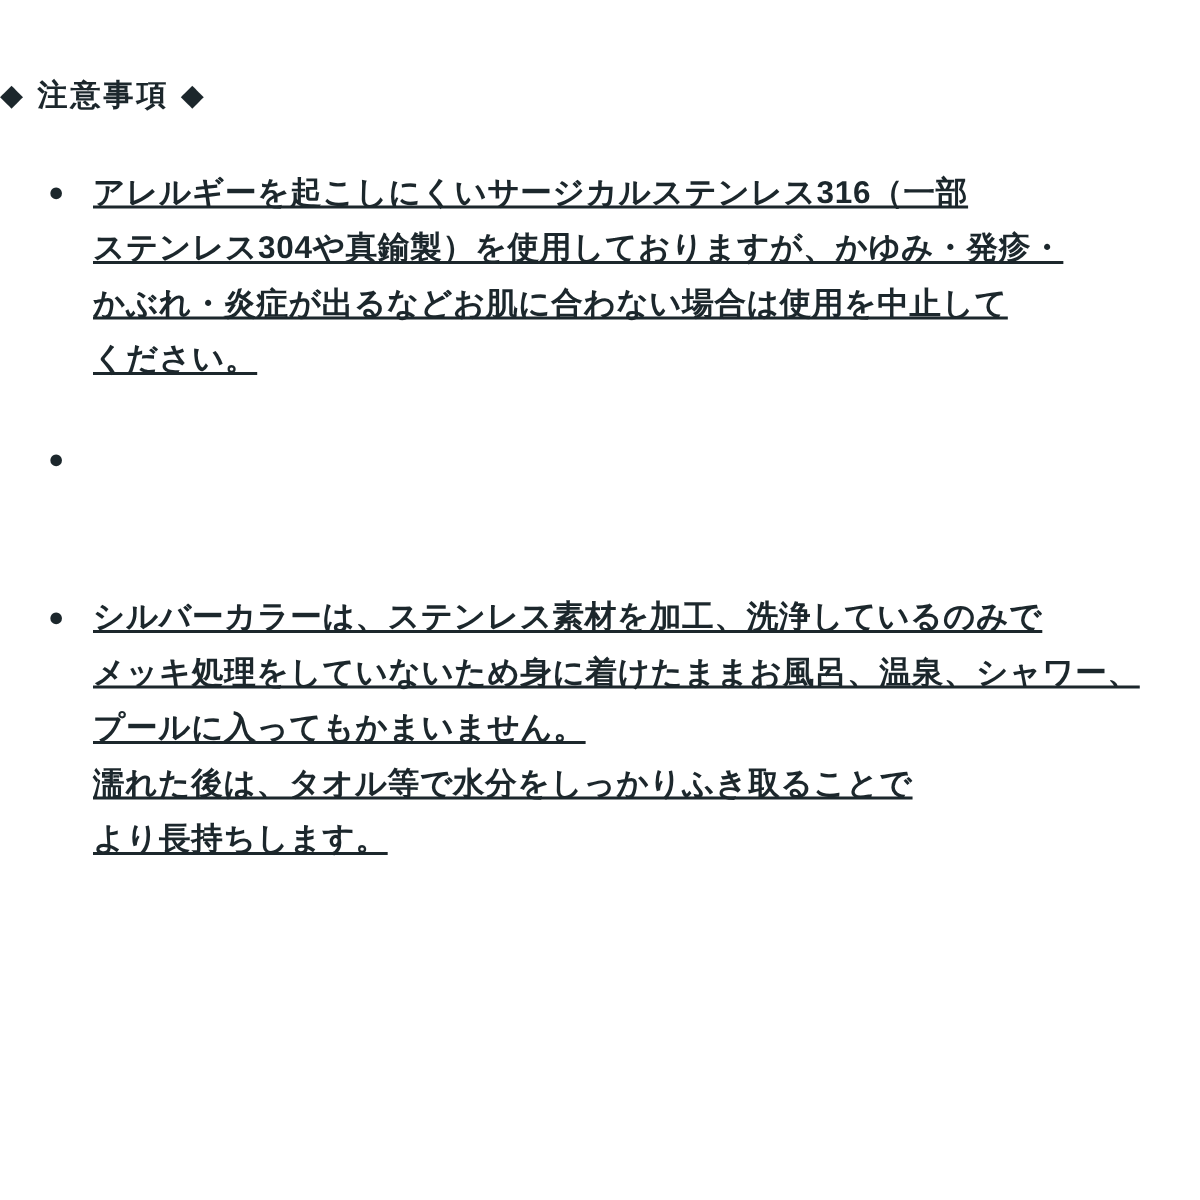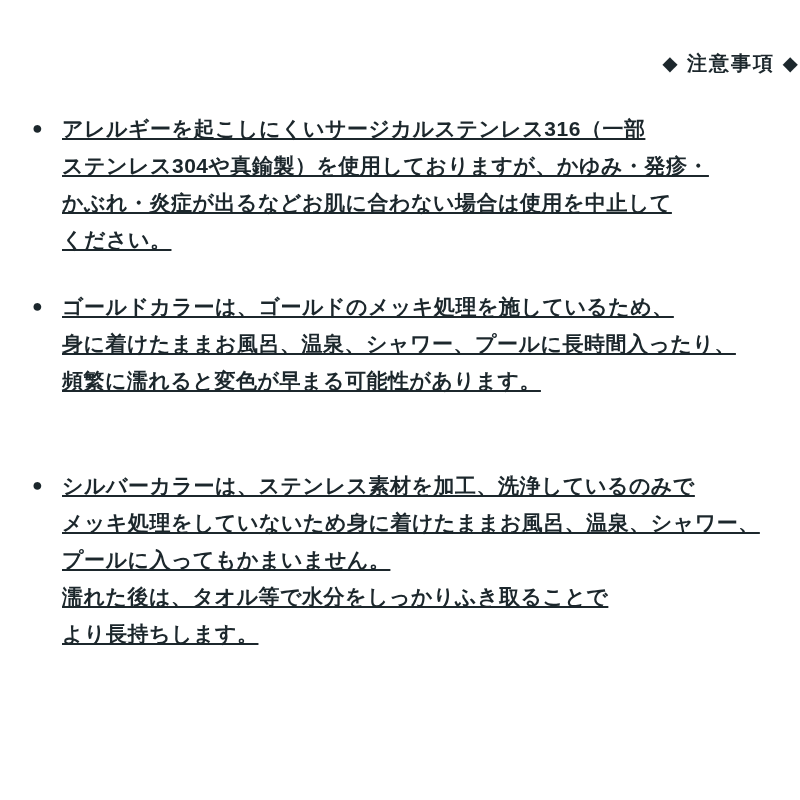--- a/index.html
+++ b/index.html
@@ -16,21 +16,21 @@
     font-family: "Liberation Sans", "DejaVu Sans", sans-serif;
     font-weight: 700;
     overflow: hidden;
     box-sizing: border-box;
   }
   .title {
     position: absolute;
     top: 50px;
     left: 0;
     width: 100%;
-    text-align: right;
+    text-align: left;
     font-size: 20px;
     font-weight: 700;
     letter-spacing: 2px;
     color: #1c272c;
   }
   .notice-list {
     position: absolute;
     top: 110px;
     left: 0;
     width: 100%;
@@ -72,23 +72,20 @@
     <div class="notice-item item-1">
       <span class="bullet-marker">●</span>
       <div class="notice-text">アレルギーを起こしにくいサージカルステンレス316（一部
 ステンレス304や真鍮製）を使用しておりますが、かゆみ・発疹・
 かぶれ・炎症が出るなどお肌に合わない場合は使用を中止して
 ください。</div>
     </div>
 
     <div class="notice-item item-2">
       <span class="bullet-marker">●</span>
-      <div class="notice-text">ゴールドカラーは、ゴールドのメッキ処理を施しているため、
-身に着けたままお風呂、温泉、シャワー、プールに長時間入ったり、
-頻繁に濡れると変色が早まる可能性があります。</div>
     </div>
 
     <div class="notice-item item-3">
       <span class="bullet-marker">●</span>
       <div class="notice-text">シルバーカラーは、ステンレス素材を加工、洗浄しているのみで
 メッキ処理をしていないため身に着けたままお風呂、温泉、シャワー、
 プールに入ってもかまいません。
 濡れた後は、タオル等で水分をしっかりふき取ることで
 より長持ちします。</div>
     </div>

